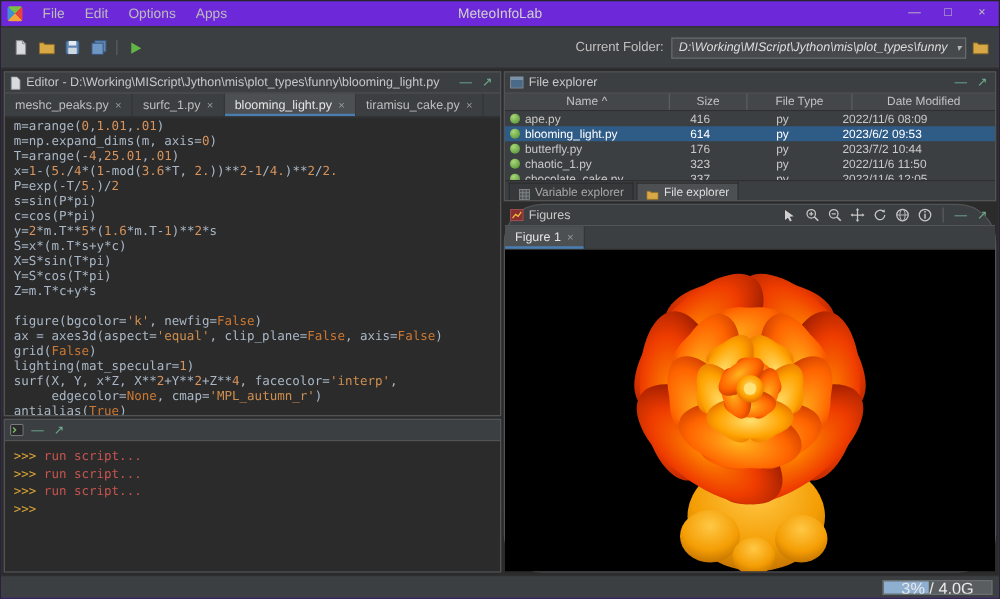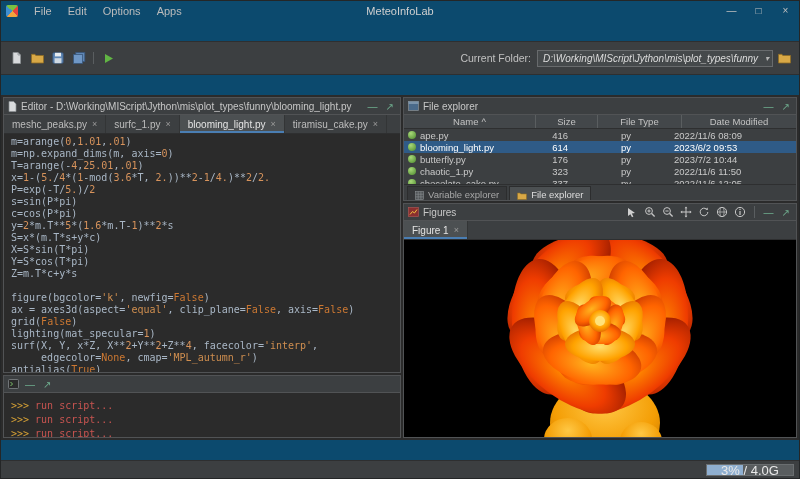--- a/index.html
+++ b/index.html
@@ -1,17 +1,17 @@
 <!DOCTYPE html>
 <html><head>
 <meta charset="utf-8">
 <style>
   *{margin:0;padding:0;box-sizing:border-box;}
   body{width:800px;height:479px;overflow:hidden;background:#2b2b2b;font-family:"Liberation Sans",sans-serif;}
-  .window{width:100%;height:100%;display:flex;flex-direction:column;background:#0c4a6e;border:1px solid #242627;gap:20px;}
+  .window{width:100%;height:100%;display:flex;flex-direction:column;background:#6d28d9;border:1px solid #242627;}
   
   .titlebar{height:20px;flex:0 0 auto;display:flex;align-items:center;position:relative;padding-left:5px;}
   .logo{width:12px;height:12px;border-radius:2px;margin-right:8px;flex:0 0 auto;
         background:conic-gradient(from 45deg,#e8423c 0 25%,#f2a33c 25% 50%,#3f8fd1 50% 75%,#78c043 75% 100%);}
   .menu{font-size:11px;color:#bcbcbc;padding:0 8px;line-height:20px;cursor:default;}
   .titlebar-title{position:absolute;left:200px;right:200px;text-align:center;font-size:11px;color:#d0d0d0;line-height:20px;pointer-events:none;}
   .wincontrols{margin-left:auto;display:flex;height:100%;}
   .wincontrol{width:27px;text-align:center;font-size:10px;line-height:20px;color:#c0c0c0;}
   
   .toolbar{height:22px;flex:0 0 auto;display:flex;align-items:center;background:#3c3f41;border-top:1px solid #2e2f30;border-bottom:1px solid #2e2f30;padding:16px 5px;gap:1px;}
@@ -60,21 +60,21 @@
   .fe-row.selected{background:#2f5b87;color:#fff;}
   .fe-row .c-name{width:118px;display:flex;align-items:center;gap:4px;padding-left:4px;white-space:nowrap;overflow:hidden;}
   .fileicon{width:8px;height:8px;border-radius:50%;background:radial-gradient(circle at 35% 30%,#a8d878,#4c8a2e);flex:0 0 auto;}
   .c-size{width:62px;text-align:right;padding-right:16px;}
   .c-type{width:84px;text-align:center;}
   .c-date{flex:1;padding-left:6px;white-space:nowrap;}
   .fe-tabs{height:16px;flex:0 0 auto;display:flex;align-items:flex-end;gap:2px;background:#3c3f41;border-top:1px solid #2e2f30;padding:1px 0 0 3px;}
   .fe-tab{height:14px;display:flex;align-items:flex-end;gap:4px;font-size:9.5px;color:#a8a8a8;background:#36383a;border:1px solid #2c2d2e;border-bottom:none;padding:0 7px;}
   .fe-tab.active{background:#4c5052;color:#dedede;}
   
-  .fig-panel{flex:1;}
+  .fig-panel{flex:1;border-radius:31px;}
   .fig-tools{display:flex;align-items:center;gap:4px;flex:0 0 auto;}
   .tool{display:flex;align-items:center;justify-content:center;width:14px;height:14px;}
   .fig-canvas{flex:1;min-height:0;background:#000;position:relative;overflow:hidden;}
   .fig-canvas svg{position:absolute;left:50%;top:50%;transform:translate(-50%,-50%);}
   
   .statusbar{height:18px;flex:0 0 auto;display:flex;align-items:center;background:#3c3f41;border-top:1px solid #2e2f30;padding:0 5px;}
   .memory{margin-left:auto;position:relative;width:88px;height:12px;background:#595d5f;border:1px solid #6a6e70;overflow:hidden;}
   .memory-fill{position:absolute;top:0;left:0;bottom:0;width:42%;background:#8fafd0;}
   .memory-text{position:relative;display:block;text-align:center;font-size:13px;line-height:11px;color:#e9e9e9;}
 </style>

